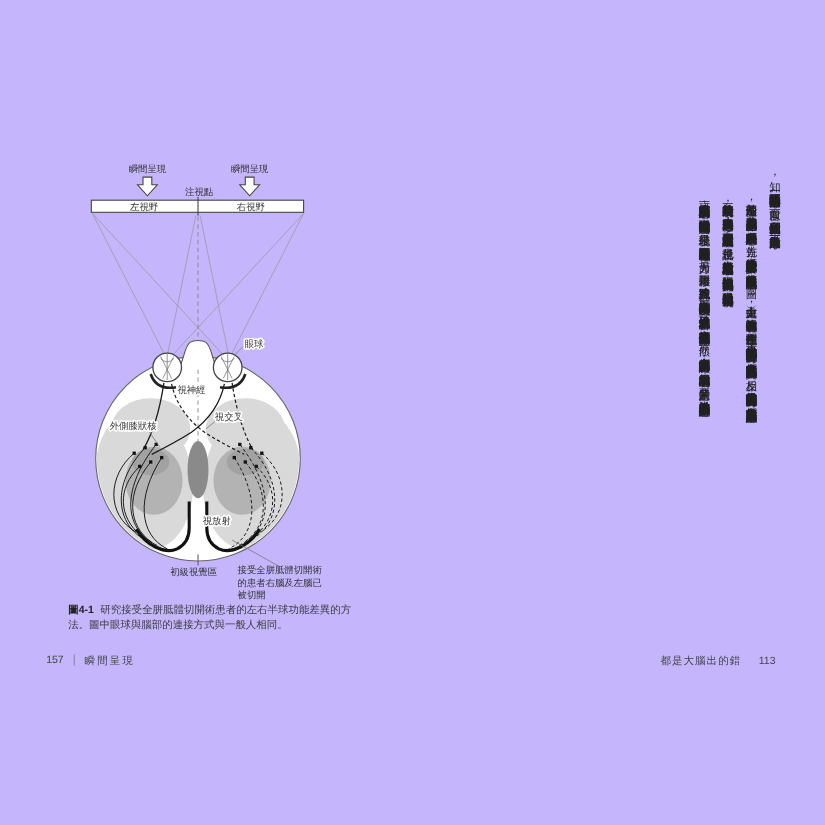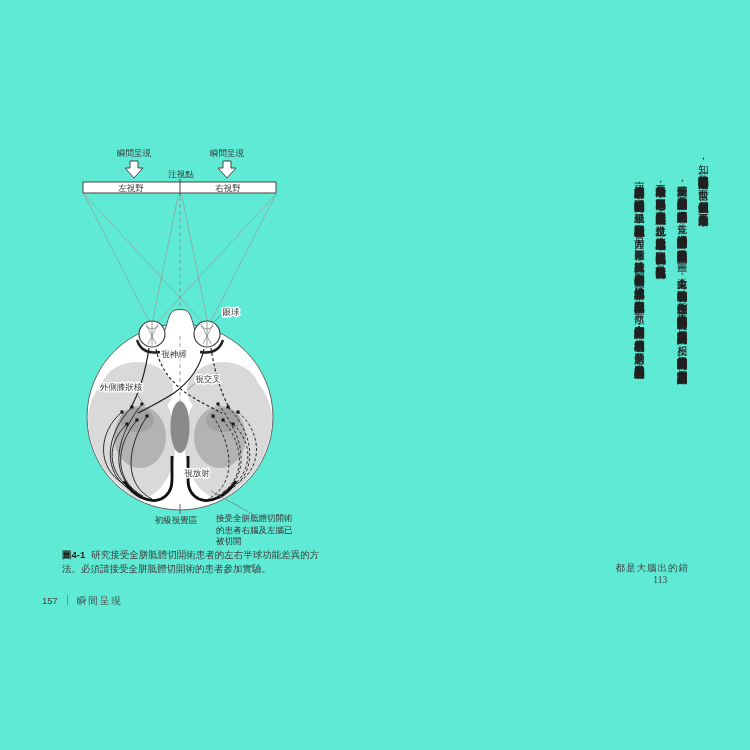--- a/index.html
+++ b/index.html
@@ -1,21 +1,21 @@
 <!DOCTYPE html>
 <html><head>
 <meta charset="utf-8">
 <style>
   html,body{margin:0;padding:0;}
   body{
     width:750px;height:750px;position:relative;background:#ffffff;
     font-family:"Liberation Serif","DejaVu Serif",serif;
     color:#2a2a2a;overflow:hidden;
   }
-  .page-spread{position:absolute;inset:0;background:#5eead4;}
+  .page-spread{position:absolute;inset:0;background:#c4b5fd;}
 
   
   .figure-svg{position:absolute;left:55px;top:138px;width:295px;height:412px;}
   svg text{font-family:"Liberation Sans","DejaVu Sans",sans-serif;}
   .fig-label{font-size:8.5px;fill:#333;}
   .fig-label-halo{font-size:8.5px;fill:#333;paint-order:stroke;stroke:#ffffff;stroke-width:3px;stroke-linejoin:round;}
 
   .figure-caption{
     position:absolute;left:62px;top:548px;width:276px;
     font-size:9.5px;line-height:13.5px;color:#3c3c3c;
@@ -25,24 +25,23 @@
 
   .footer-left{
     position:absolute;left:42px;top:595px;display:flex;align-items:flex-start;
     font-size:9.5px;color:#444;
     font-family:"Liberation Sans","DejaVu Sans",sans-serif;
   }
   .footer-left .divider{width:1px;height:10px;background:#8a8a8a;margin:0 9px;}
   .footer-left .book-title{letter-spacing:2px;}
 
   .footer-right{
-    position:absolute;right:45px;top:562px;display:flex;align-items:center;
+    position:absolute;right:45px;top:595px;display:flex;align-items:center;
     font-size:9.5px;color:#444;
-    font-family:Liberation Serif, serif;
-    flex-direction:column;
+    font-family:Liberation Sans, sans-serif;
   }
   .footer-right .chapter-title{letter-spacing:1px;margin-right:16px;}
 
   
   .body-text{
     position:absolute;top:156px;right:36px;height:418px;width:334px;
     writing-mode:vertical-rl;text-orientation:mixed;
     font-size:10.4px;line-height:21.35px;letter-spacing:0.2px;
     color:#222;
   }
@@ -184,21 +183,21 @@
     <text x="208" y="382" text-anchor="middle" class="fig-label-halo">視交叉</text>
     <text x="121" y="390" text-anchor="middle" class="fig-label-halo">外側膝狀核</text>
     <text x="197" y="476" text-anchor="middle" class="fig-label-halo">視放射</text>
     <text x="176" y="523" text-anchor="middle" class="fig-label">初級視覺區</text>
     <text x="216" y="521" text-anchor="start" class="fig-label">接受全胼胝體切開術</text>
     <text x="216" y="532.5" text-anchor="start" class="fig-label">的患者右腦及左腦已</text>
     <text x="216" y="544" text-anchor="start" class="fig-label">被切開</text>
   </svg>
 
   <div class="figure-caption">
-    <span class="cap-num">圖4-1</span><span>研究接受全胼胝體切開術患者的左右半球功能差異的方法。必須請接受全胼胝體切開術的患者參加實驗。</span>
+    <span class="cap-num">圖4-1</span><span>研究接受全胼胝體切開術患者的左右半球功能差異的方法。圖中眼球與腦部的連接方式與一般人相同。</span>
   </div>
 
   <div class="footer-left">
     <span>157</span>
     <span class="divider"></span>
     <span class="book-title">瞬間呈現</span>
   </div>
 
   <div class="body-text">
     <p class="continued">知，無論是哪一邊的眼睛都會連接至腦部兩邊的半球。一般而言，我們所見到的物體成像，不可能只進入某一邊的半球中。</p>

